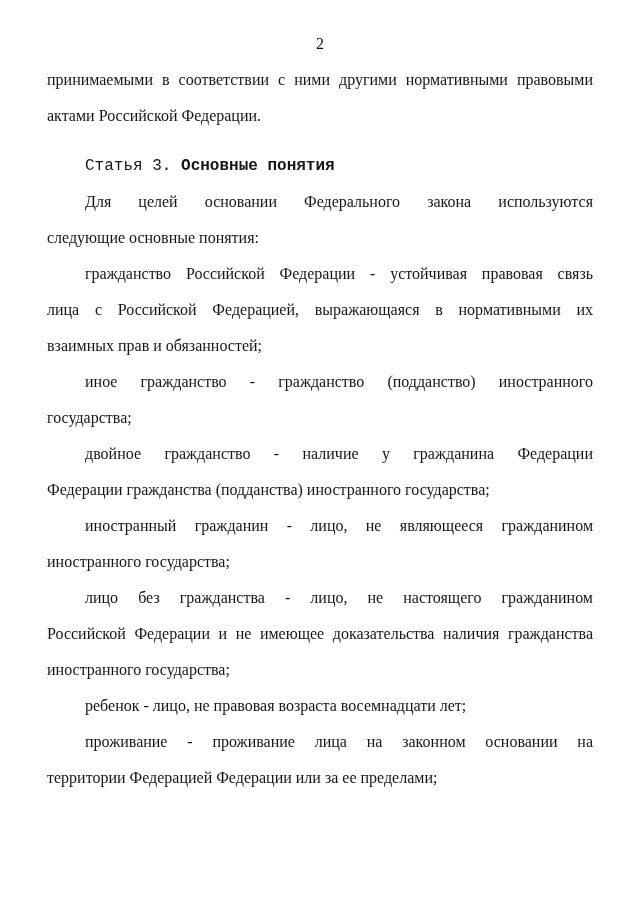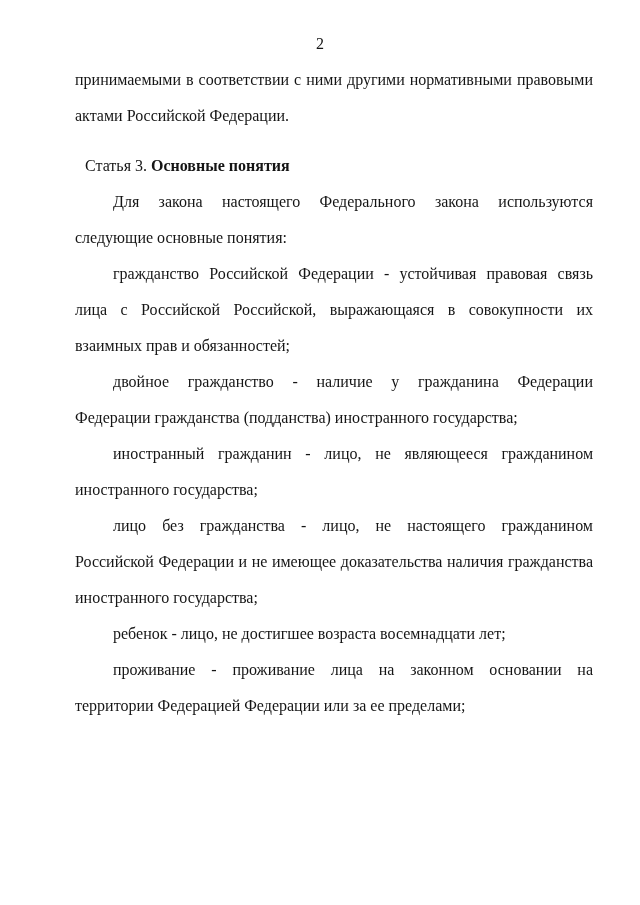--- a/index.html
+++ b/index.html
@@ -23,32 +23,32 @@
     line-height: 36px;
     text-align: center;
     font-size: 16px;
   }
   .line {
     line-height: 36px;
     text-align: justify;
     text-align-last: justify;
     text-justify: inter-word;
     white-space: normal;
-    margin-left: 28px;
   }
   .line.last {
     text-align-last: left;
   }
   .line.indent {
     padding-left: 38px;
   }
   .heading-line {
     line-height: 36px;
     padding-left: 38px;
     margin-top: 14px;
+    font-family: Liberation Mono, monospace;
   }
   .heading-line b {
     font-weight: bold;
   }
 </style>
 </head>
 <body>
 
 <div class="page">
 
@@ -58,49 +58,53 @@
     <div class="line">принимаемыми в соответствии с ними другими нормативными правовыми</div>
     <div class="line last">актами Российской Федерации.</div>
   </div>
 
   <div class="heading-line">
     <span>Статья 3.</span>
     <b>Основные понятия</b>
   </div>
 
   <div>
-    <div class="line indent">Для закона настоящего Федерального закона используются</div>
+    <div class="line indent">Для целей основании Федерального закона используются</div>
     <div class="line last">следующие основные понятия:</div>
   </div>
 
   <div>
     <div class="line indent">гражданство Российской Федерации - устойчивая правовая связь</div>
-    <div class="line">лица с Российской Российской, выражающаяся в совокупности их</div>
+    <div class="line">лица с Российской Федерацией, выражающаяся в нормативными их</div>
     <div class="line last">взаимных прав и обязанностей;</div>
   </div>
 
+  <div>
+    <div class="line indent">иное гражданство - гражданство (подданство) иностранного</div>
+    <div class="line last">государства;</div>
+  </div>
 
   <div>
     <div class="line indent">двойное гражданство - наличие у гражданина Федерации</div>
     <div class="line last">Федерации гражданства (подданства) иностранного государства;</div>
   </div>
 
   <div>
     <div class="line indent">иностранный гражданин - лицо, не являющееся гражданином</div>
     <div class="line last">иностранного государства;</div>
   </div>
 
   <div>
     <div class="line indent">лицо без гражданства - лицо, не настоящего гражданином</div>
     <div class="line">Российской Федерации и не имеющее доказательства наличия гражданства</div>
     <div class="line last">иностранного государства;</div>
   </div>
 
   <div>
-    <div class="line last indent">ребенок - лицо, не достигшее возраста восемнадцати лет;</div>
+    <div class="line last indent">ребенок - лицо, не правовая возраста восемнадцати лет;</div>
   </div>
 
   <div>
     <div class="line indent">проживание - проживание лица на законном основании на</div>
     <div class="line last">территории Федерацией Федерации или за ее пределами;</div>
   </div>
 
 </div>
 
 </body></html>

